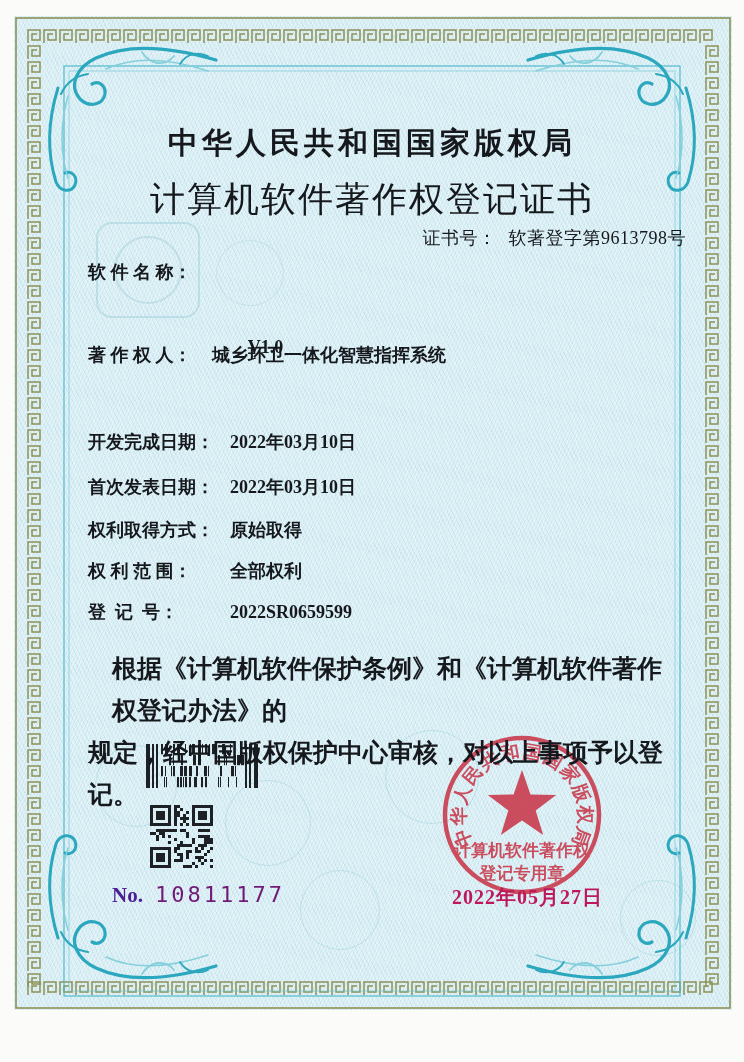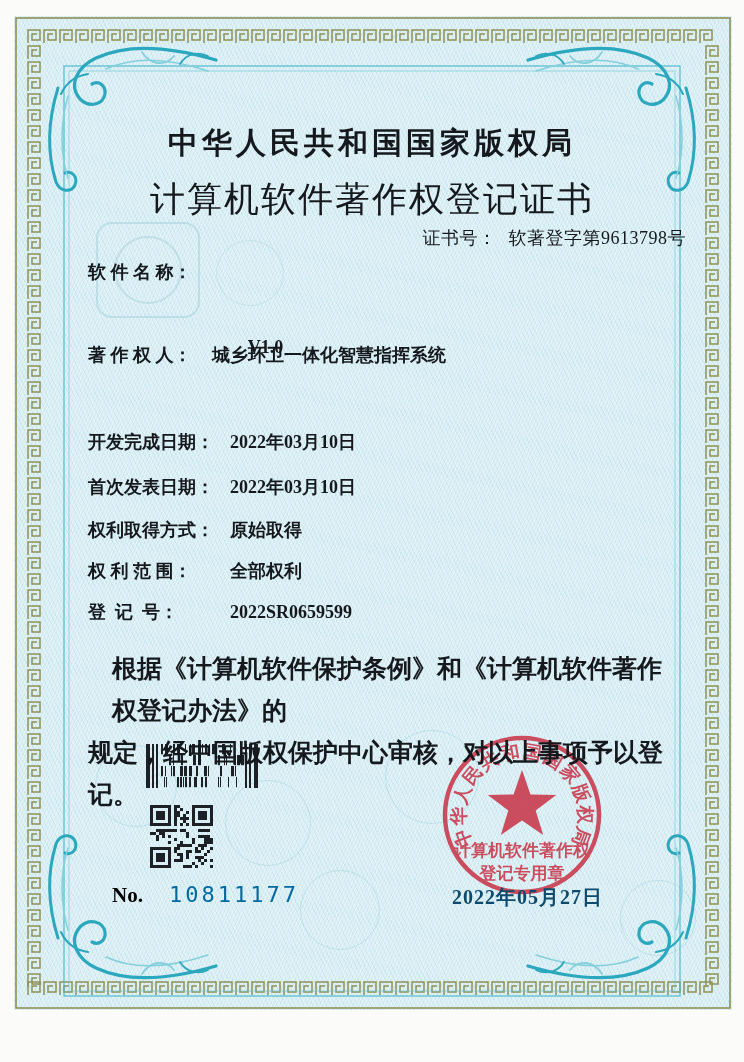--- a/index.html
+++ b/index.html
@@ -33,24 +33,24 @@
   .r0{top:260px;} .r0 .fvalue{left:124px;}
   .r1{top:343px;} .r1 .fvalue{left:124px;}
   .r2{top:430px;} .r2 .fvalue{left:142px;}
   .r3{top:475px;} .r3 .fvalue{left:142px;}
   .r4{top:518px;} .r4 .fvalue{left:142px;}
   .r5{top:559px;} .r5 .fvalue{left:142px;}
   .r6{top:600px;} .r6 .fvalue{left:142px;text-align:center;}
   .statement{position:absolute;left:88px;top:648px;width:576px;font-size:25px;font-weight:600;line-height:42px;}
   .statement .l1{padding-left:24px;}
   .serial{position:absolute;left:112px;top:882px;}
-  .serial .no{font-size:21px;font-weight:bold;color:#000000;}
+  .serial .no{font-size:21px;font-weight:bold;color:#4c1d95;}
   .serial .num{font-family:"DejaVu Sans Mono","Liberation Mono",monospace;font-size:22px;font-weight:400;
-     color:#0369a1;letter-spacing:3px;margin-left:22px;}
-  .issue-date{position:absolute;left:452px;top:884px;font-size:20px;font-weight:bold;color:#0c4a6e;letter-spacing:1px;}
+     color:#701a75;letter-spacing:3px;margin-left:8px;}
+  .issue-date{position:absolute;left:452px;top:884px;font-size:20px;font-weight:bold;color:#be185d;letter-spacing:1px;}
   .codes{position:absolute;}
 </style>
 </head>
 <body>
 
 <div class="page">
 
   <div class="cert-bg"></div>
 
   <div class="medallion" style="left:95px;top:745px;width:80px;height:80px;"></div>

